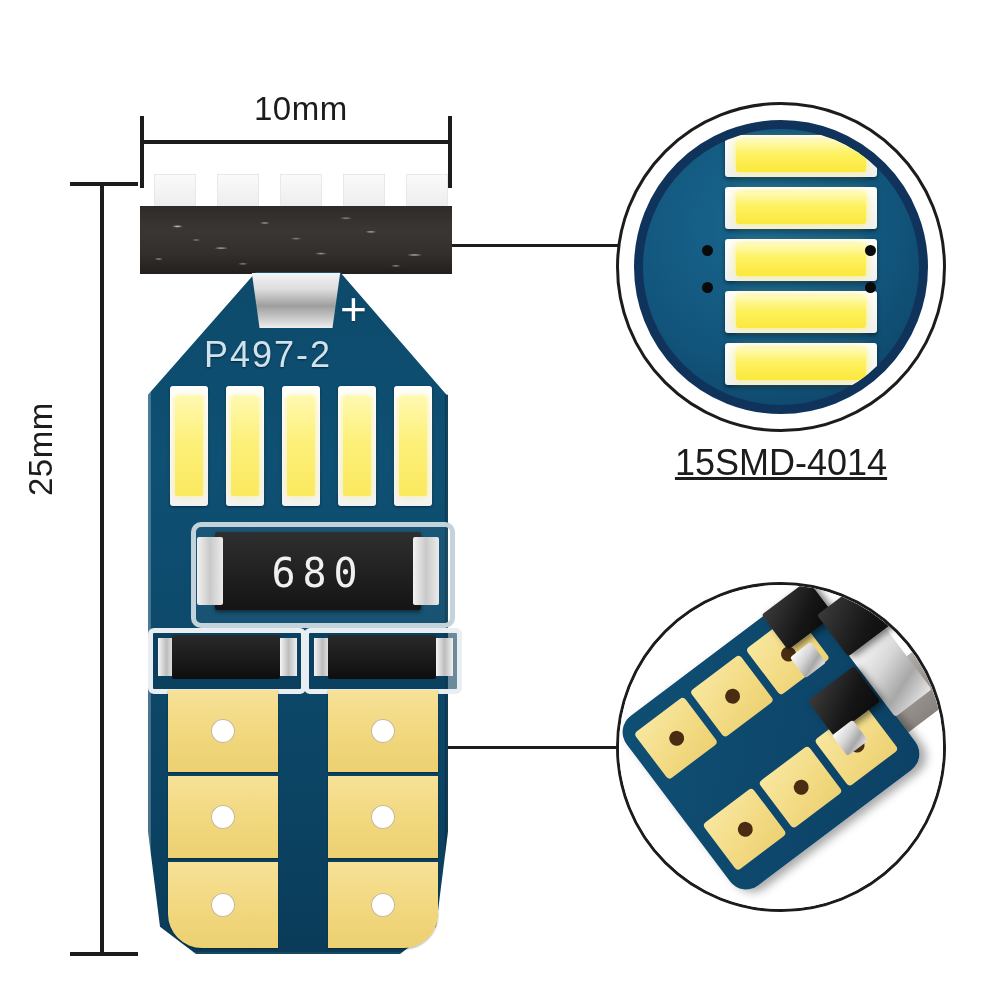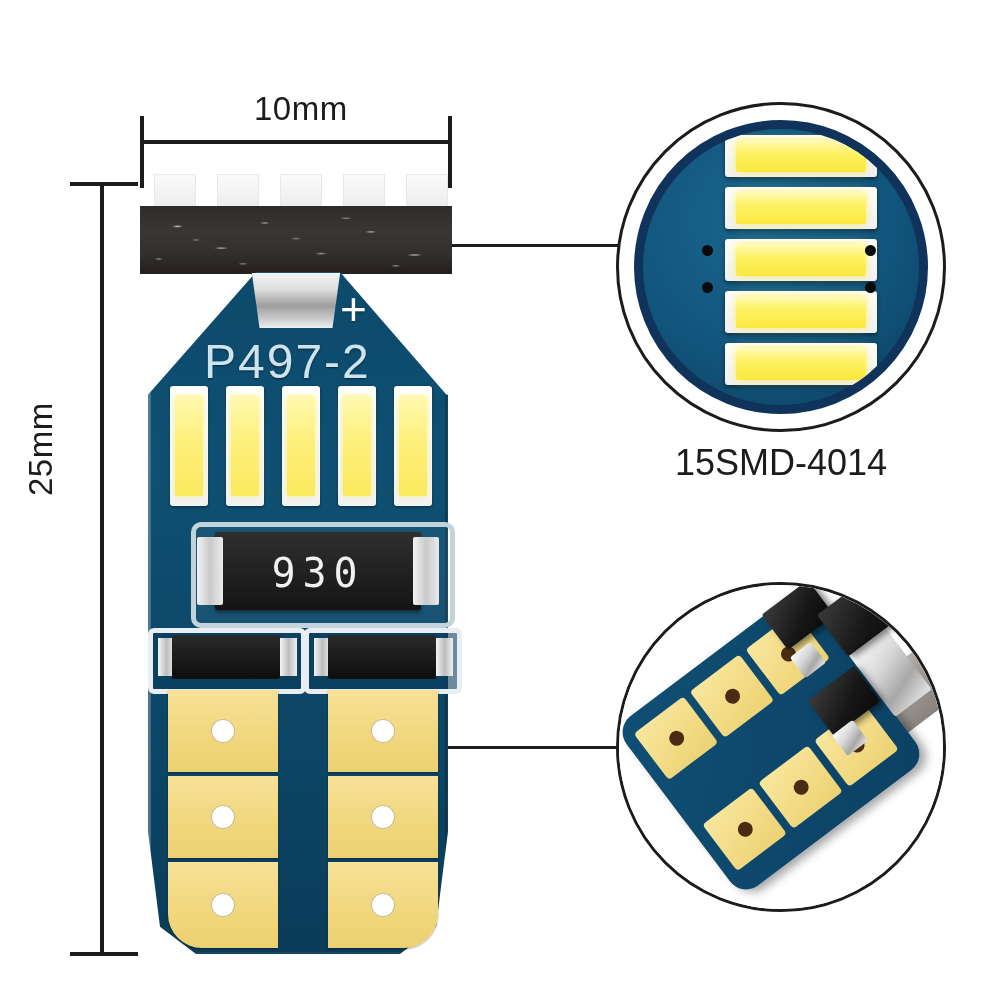--- a/index.html
+++ b/index.html
@@ -104,21 +104,21 @@
     background:linear-gradient(180deg,#f4f4f4 0%,#dcdcdc 30%,#9e9e9e 60%,#cfcfcf 85%,#efefef 100%);
     clip-path:polygon(4% 0%, 96% 0%, 88% 100%, 12% 100%);
   }
   #plus-sign{
     position:absolute;left:332px;top:262px;
     color:#ffffff;font-size:46px;line-height:46px;font-weight:400;
     text-shadow:0 1px 2px rgba(0,0,0,.35);
   }
   #pcb-code{
     position:absolute;left:196px;top:310px;
-    color:#cfe3ef;font-size:48px;letter-spacing:2px;
+    color:#cfe3ef;font-size:36px;letter-spacing:2px;
     text-shadow:0 1px 2px rgba(0,0,0,.5);
   }
 
   
   .led-v{
     position:absolute;width:38px;height:120px;
     background:linear-gradient(180deg,#ffffff,#f2f2f2);
     border-radius:3px;
     box-shadow:0 1px 3px rgba(0,0,0,.45);
   }
@@ -313,21 +313,21 @@
     <div class="led-v" style="left:162px;top:362px;"></div>
     <div class="led-v" style="left:218px;top:362px;"></div>
     <div class="led-v" style="left:274px;top:362px;"></div>
     <div class="led-v" style="left:330px;top:362px;"></div>
     <div class="led-v" style="left:386px;top:362px;"></div>
 
     <div id="resistor-pad"></div>
     <div id="resistor">
       <div class="res-cap" id="res-cap-l"></div>
       <div class="res-cap" id="res-cap-r"></div>
-      <div id="resistor-value">930</div>
+      <div id="resistor-value">680</div>
     </div>
 
     <div class="diode-pad" id="diode-pad-l"></div>
     <div class="diode-pad" id="diode-pad-r"></div>
     <div class="diode-cap" style="left:150px;"></div>
     <div class="diode-cap" style="left:272px;"></div>
     <div class="diode-cap" style="left:306px;"></div>
     <div class="diode-cap" style="left:428px;"></div>
     <div class="diode" id="diode-l"></div>
     <div class="diode" id="diode-r"></div>
@@ -359,21 +359,21 @@
       <div class="led-h" style="left:82px;top:58px;"></div>
       <div class="led-h" style="left:82px;top:110px;"></div>
       <div class="led-h" style="left:82px;top:162px;"></div>
       <div class="led-h" style="left:82px;top:214px;"></div>
       <div class="via" style="left:59px;top:116px;"></div>
       <div class="via" style="left:59px;top:153px;"></div>
       <div class="via" style="left:222px;top:116px;"></div>
       <div class="via" style="left:222px;top:153px;"></div>
     </div>
   </div>
-  <div class="callout-label" style="left:608px;top:418px;width:330px;">15SMD-4014</div>
+  <div class="callout-label" style="left:608px;top:418px;width:330px;text-decoration:underline;">15SMD-4014</div>
 
   <div class="callout" style="left:608px;top:558px;width:330px;height:330px;">
     <div class="ring-outer"></div>
     <div style="position:absolute;left:3px;top:3px;right:3px;bottom:3px;border-radius:50%;overflow:hidden;background:#ffffff;">
       <div id="t10-scene">
         <div id="t10-shaft"></div>
         <div id="t10-board">
           <div class="t10-pad" style="left:12px;top:16px;">
               <div class="hole"></div>
             </div>

